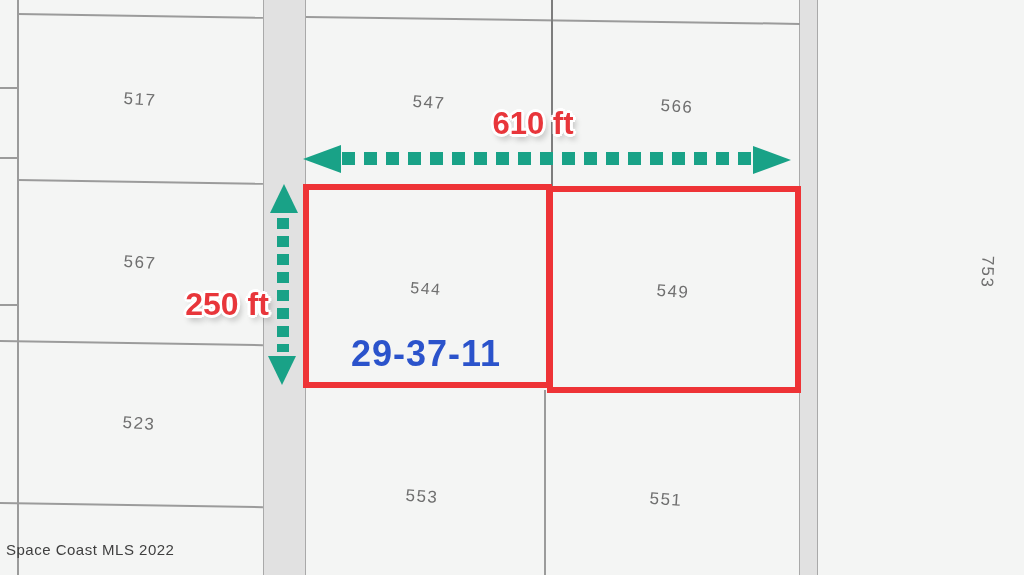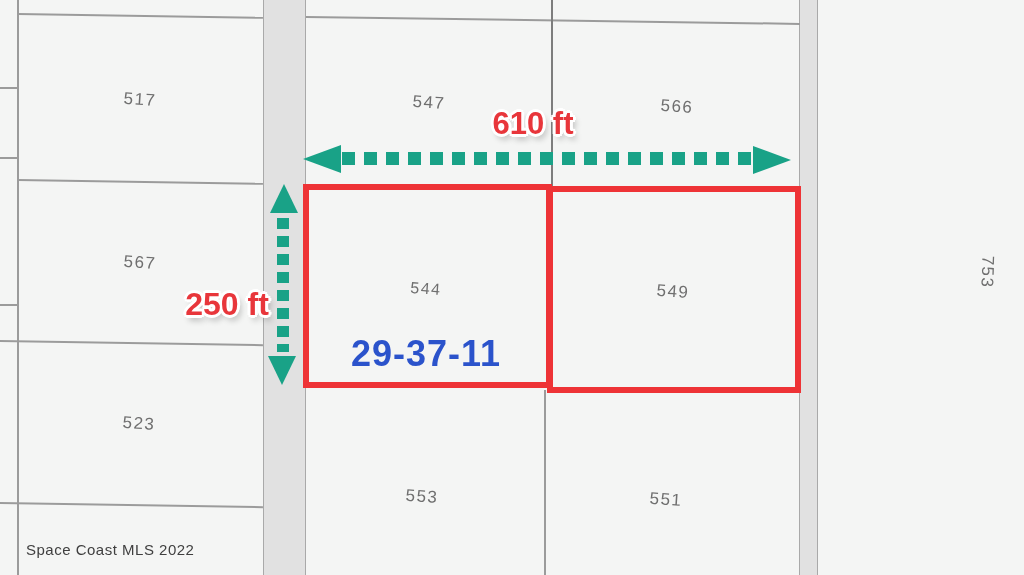--- a/index.html
+++ b/index.html
@@ -34,21 +34,21 @@
   .tri{position:absolute;width:0;height:0;}
   .tri-left{left:303px;top:145px;border-top:14px solid transparent;border-bottom:14px solid transparent;
     border-right:38px solid var(--arrow-teal,#19a287);}
   .tri-right{left:753px;top:146px;border-top:14px solid transparent;border-bottom:14px solid transparent;
     border-left:38px solid var(--arrow-teal,#19a287);}
   .tri-up{left:270px;top:184px;border-left:14px solid transparent;border-right:14px solid transparent;
     border-bottom:29px solid var(--arrow-teal,#19a287);}
   .tri-down{left:268px;top:356px;border-left:14px solid transparent;border-right:14px solid transparent;
     border-top:29px solid var(--arrow-teal,#19a287);}
   .watermark{position:absolute;left:6px;top:541px;font-size:15px;letter-spacing:.5px;
-    color:var(--watermark-gray,#3f3f3f);white-space:nowrap;margin-left:20px;}
+    color:var(--watermark-gray,#3f3f3f);white-space:nowrap;}
   .dim610{left:533px;top:124px;font-size:31px;}
   .dim250{left:227px;top:288px;font-size:32px;margin-top:16px;}
 </style>
 </head>
 <body>
 
 <div id="map-canvas">
 
   <div class="road" style="left:263px;width:43px;"></div>
   <div class="road" style="left:799px;width:19px;"></div>

